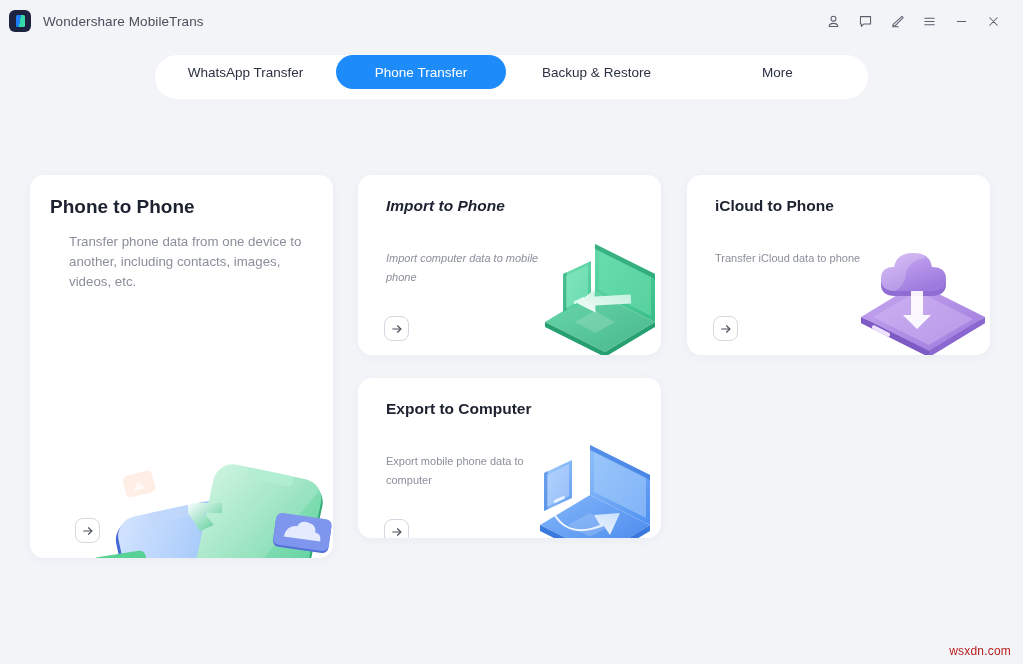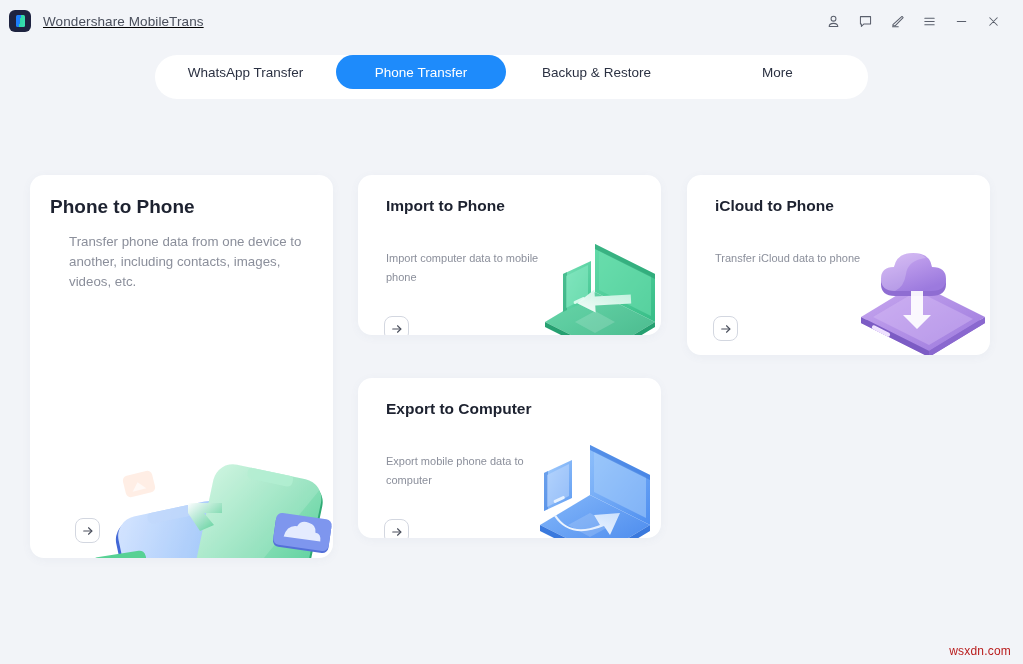--- a/index.html
+++ b/index.html
@@ -19,21 +19,20 @@
 
   
   .titlebar {
     position: absolute;
     top: 0; left: 0;
     width: 1023px;
     height: 42px;
     display: flex;
     align-items: center;
     background: #f2f4f8;
-    text-decoration: underline;
   }
 
   .app-logo {
     width: 22px;
     height: 22px;
     margin-left: 9px;
     border-radius: 6px;
     background: #1e2340;
     display: flex;
     align-items: center;
@@ -123,21 +122,21 @@
 
   
   .card-big {
     left: 30px; top: 175px;
     width: 303px; height: 383px;
   }
   .card-big .card-title { left: 50px; top: 196px - 175px; font-size: 19px; }
   .card-big .card-desc  { left: 50px; top: 57px; font-size: 13.3px; line-height: 20px; width: 245px; margin-left: 19px; }
 
   
-  .card-import  { left: 358px; top: 175px; width: 303px; height: 160px; }
+  .card-import  { left: 358px; top: 175px; width: 303px; height: 180px; font-style: italic; }
   .card-icloud  { left: 687px; top: 175px; width: 303px; height: 180px; }
   .card-export  { left: 358px; top: 378px; width: 303px; height: 160px; }
 
   .card-sm .card-title { left: 28px; top: 22px; font-size: 15.5px; }
   .card-sm .card-desc  { left: 28px; top: 50px; font-size: 11px; line-height: 19px; width: 160px; margin-top: 24px; }
 
   
   .go-btn {
     position: absolute;
     width: 25px;

